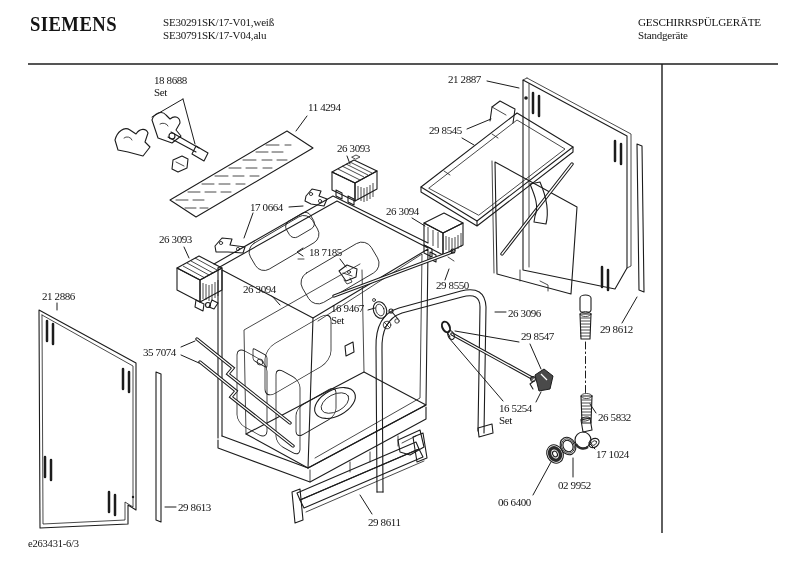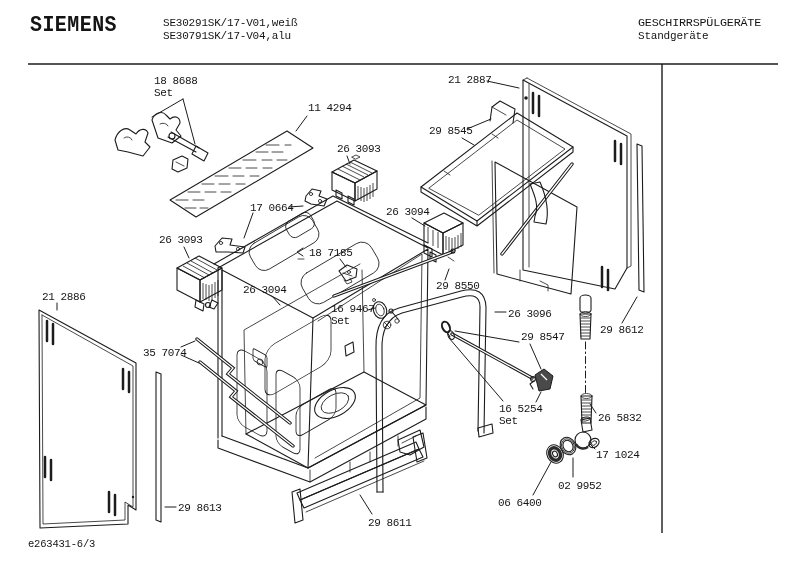--- a/index.html
+++ b/index.html
@@ -1,17 +1,17 @@
 <!DOCTYPE html>
 <html><head>
 <meta charset="utf-8">
 <style>
   html,body{margin:0;padding:0;background:#e8e8e8;}
   .page{position:relative;width:800px;height:566px;background:#ffffff;overflow:hidden;
-        font-family:Liberation Mono, monospace;}
+        font-family:Liberation Serif, serif;}
   svg{position:absolute;left:0;top:0;}
   svg text{fill:#141414;}
   .brand{font-size:22px;font-weight:700;letter-spacing:.5px;}
   .hdr{font-size:11px;letter-spacing:-.2px;}
   .lbl{font-size:11px;letter-spacing:-.4px;}
   .ftr{font-size:10.5px;letter-spacing:-.2px;}
   .ln{stroke:#1c1c1c;stroke-width:1.1;fill:none;stroke-linecap:round;stroke-linejoin:round;}
   .thin{stroke:#1c1c1c;stroke-width:.8;fill:none;stroke-linecap:round;}
   .ldr{stroke:#1c1c1c;stroke-width:1;fill:none;stroke-linecap:round;}
   .rod{stroke:#1c1c1c;stroke-width:3.4;fill:none;stroke-linecap:round;}

